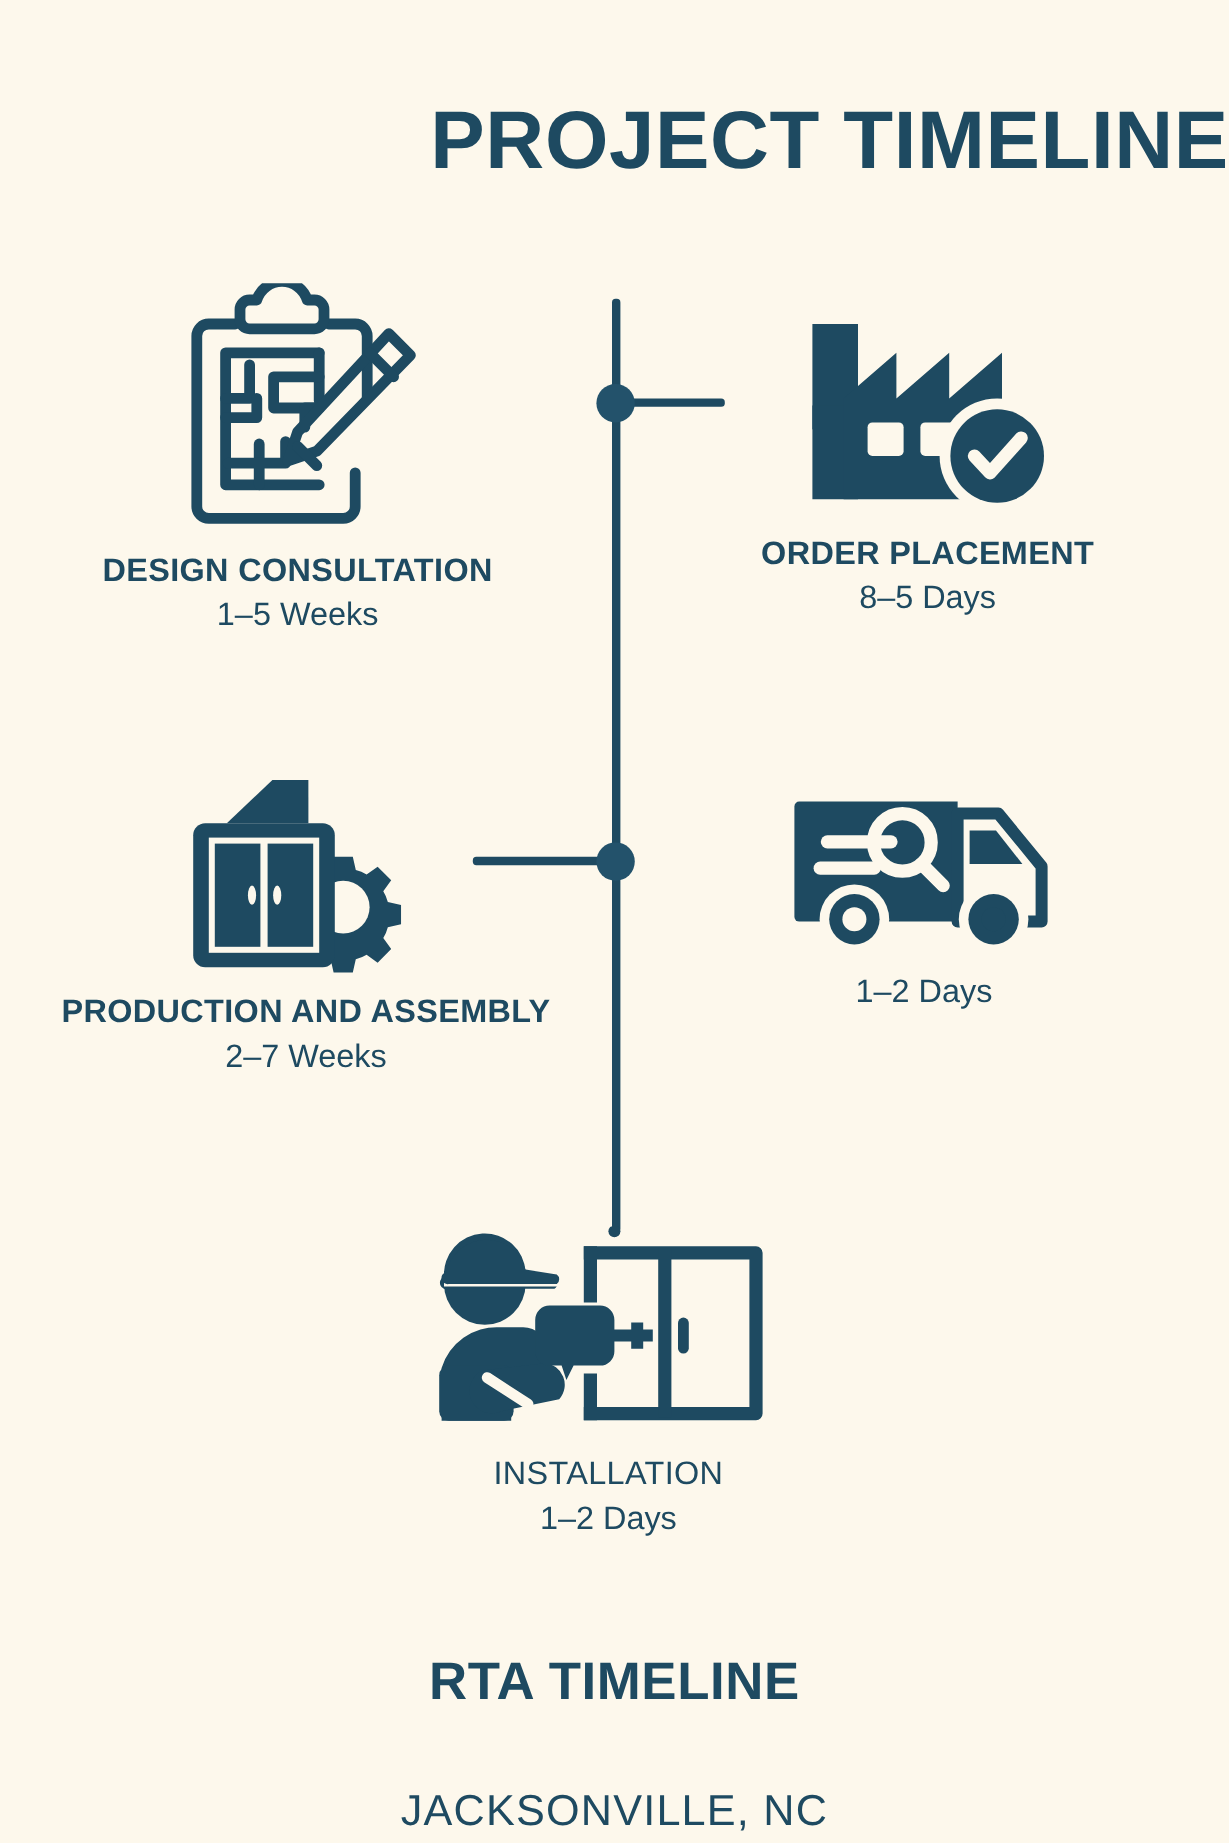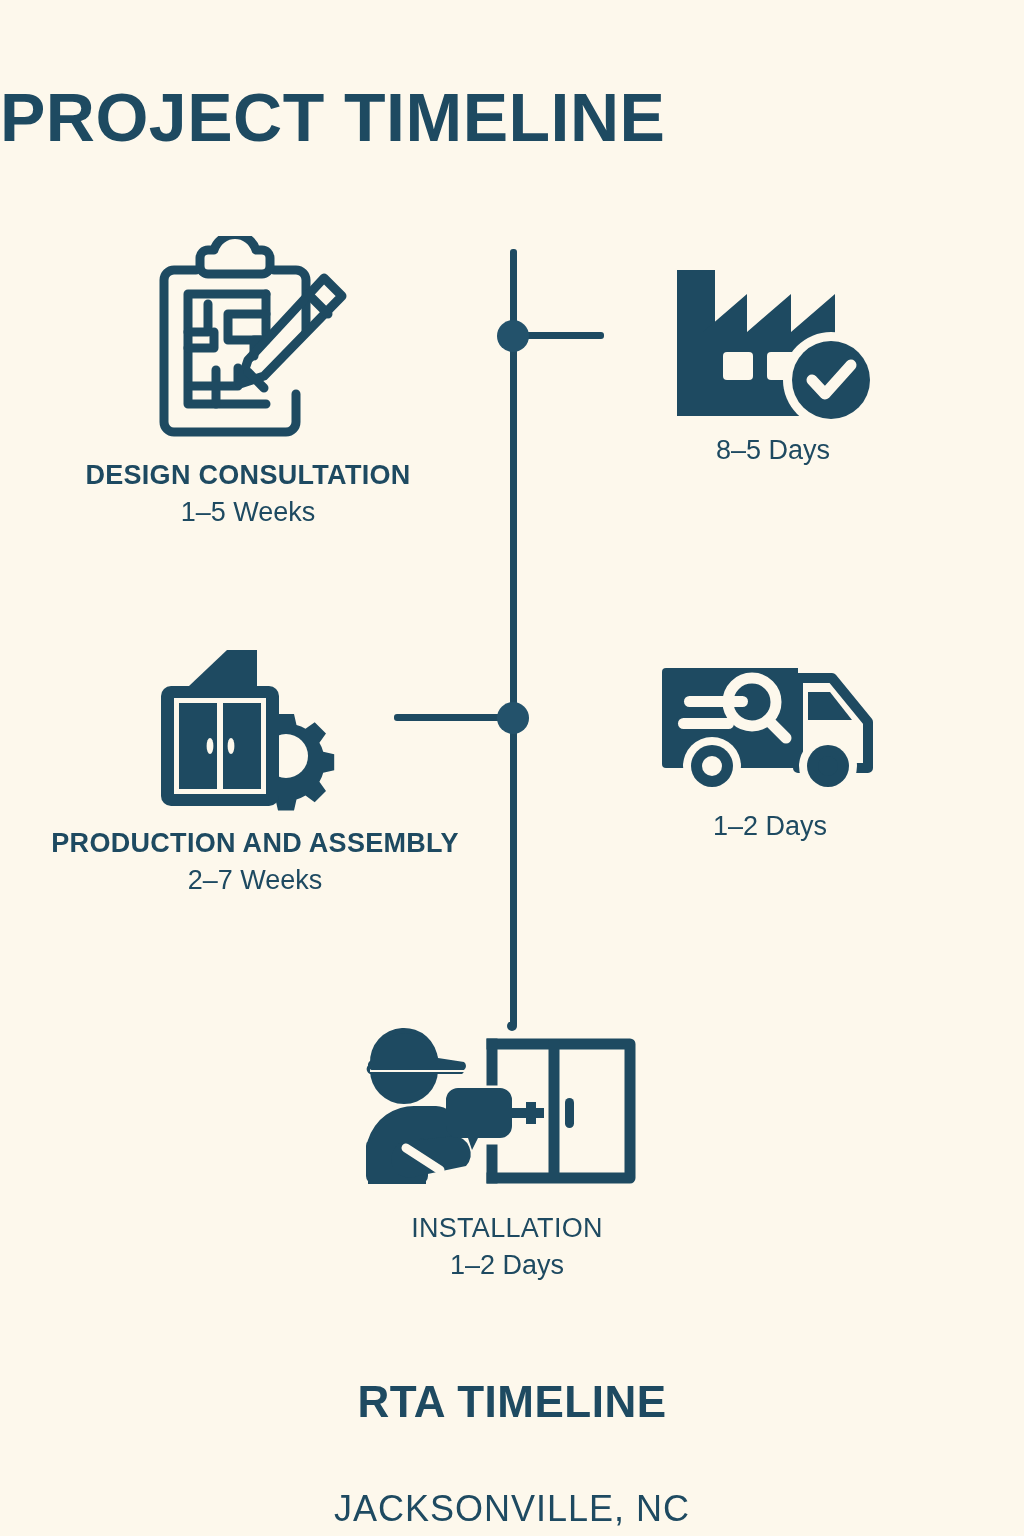--- a/index.html
+++ b/index.html
@@ -20,21 +20,21 @@
     width: 1024px;
     height: 1536px;
   }
 
   
   .title {
     position: absolute;
     top: 82px;
     left: 0;
     width: 1024px;
-    text-align: left;
+    text-align: right;
     font-size: 68px;
     font-weight: bold;
     letter-spacing: 0.5px;
     color: #1E4A61;
     line-height: 1.05;
   }
 
   
   .spine {
     position: absolute;
@@ -175,20 +175,21 @@
         <path d="M42 74 L86 36 v38 L130 36 v38 L174 36 v122 H42 Z" fill="#1E4A61"></path>
 
         <rect x="62" y="94" width="30" height="28" rx="4" fill="#FDF8EC"></rect>
         <rect x="106" y="94" width="30" height="28" rx="4" fill="#FDF8EC"></rect>
 
         <circle cx="170" cy="122" r="48" fill="#FDF8EC"></circle>
         <circle cx="170" cy="122" r="39" fill="#1E4A61"></circle>
         <path d="M151 122 l13 14 26 -29" fill="none" stroke="#FDF8EC" stroke-width="11" stroke-linecap="round" stroke-linejoin="round"></path>
       </svg>
     </div>
+    <div class="label">ORDER PLACEMENT</div>
     <div class="duration">8–5 Days</div>
   </div>
 
   <div class="step" id="step-production">
     <div class="icon-wrap">
       <svg width="200" height="172" viewBox="0 0 200 172">
 
         <path d="M34 46 L72 10 h30 v36 z" fill="#1E4A61"></path>
 
         <g fill="#1E4A61" transform="translate(131,116)">

